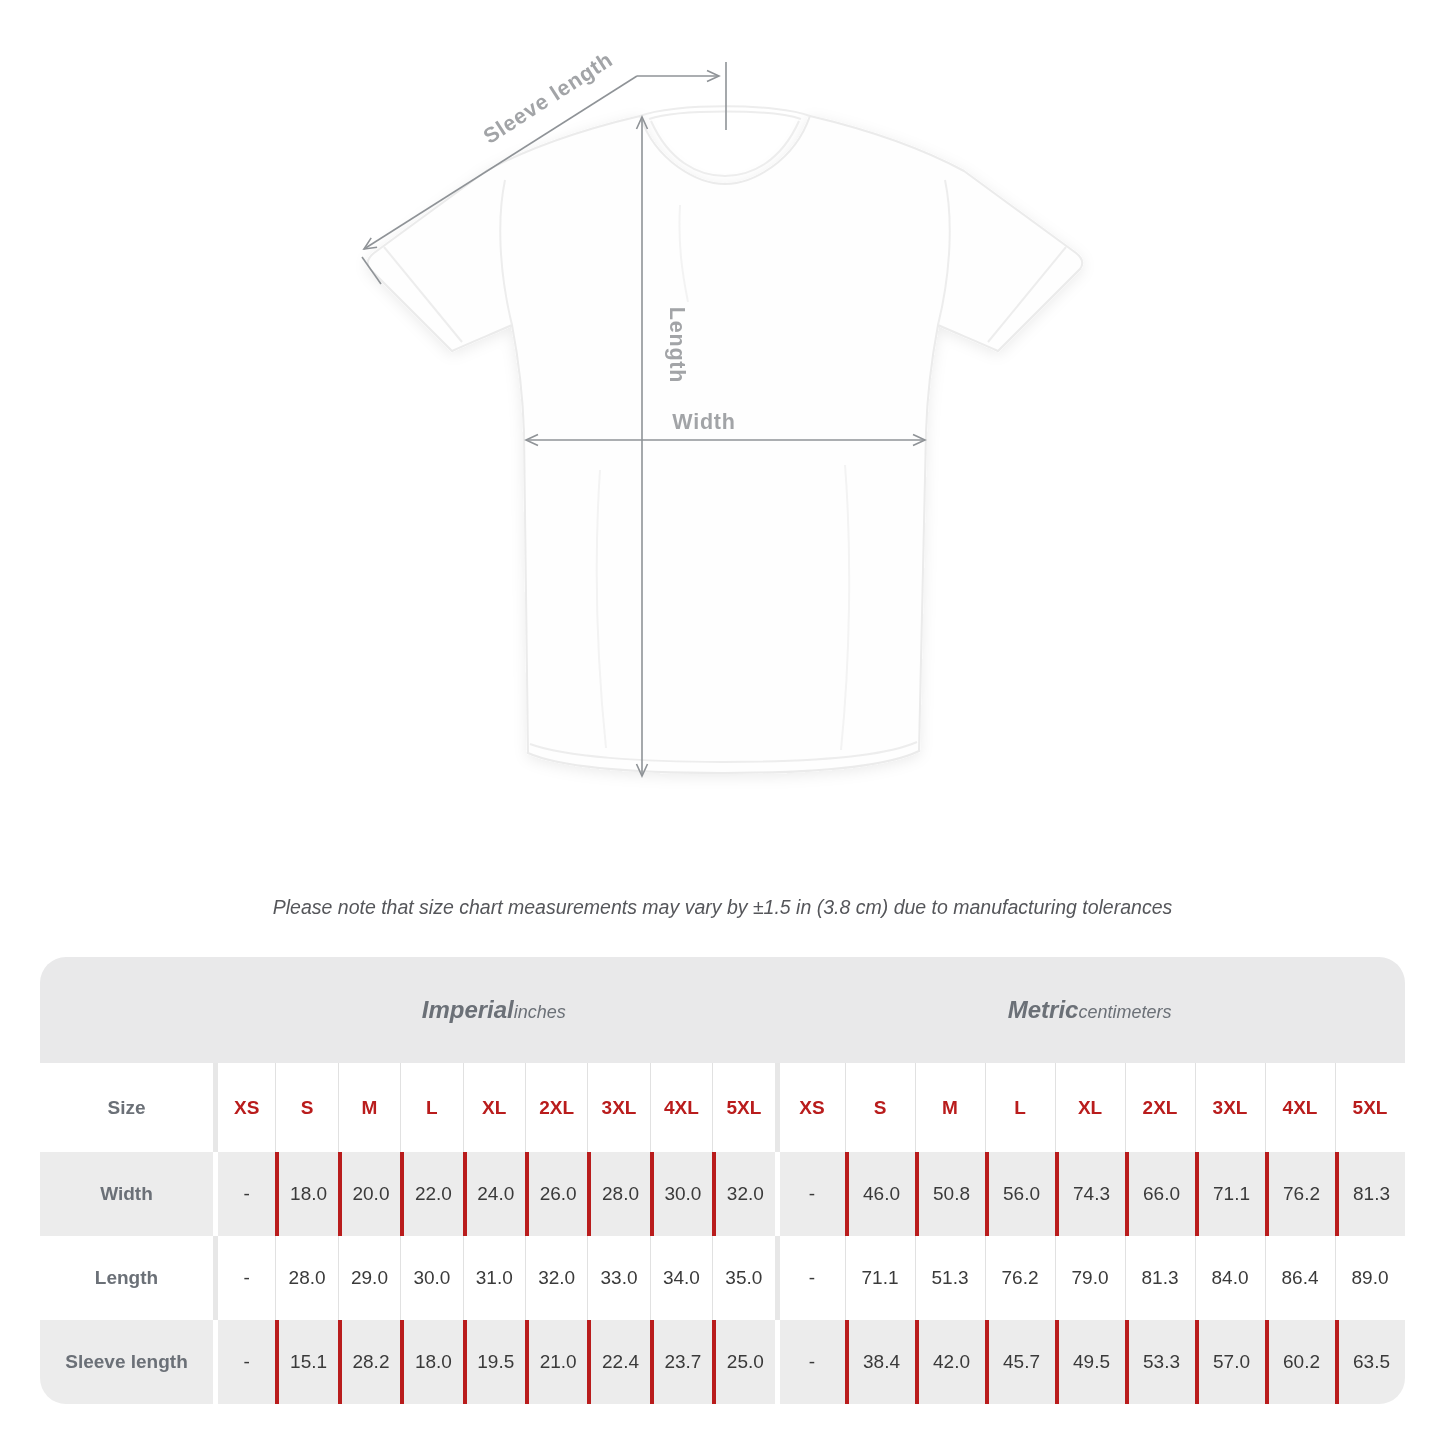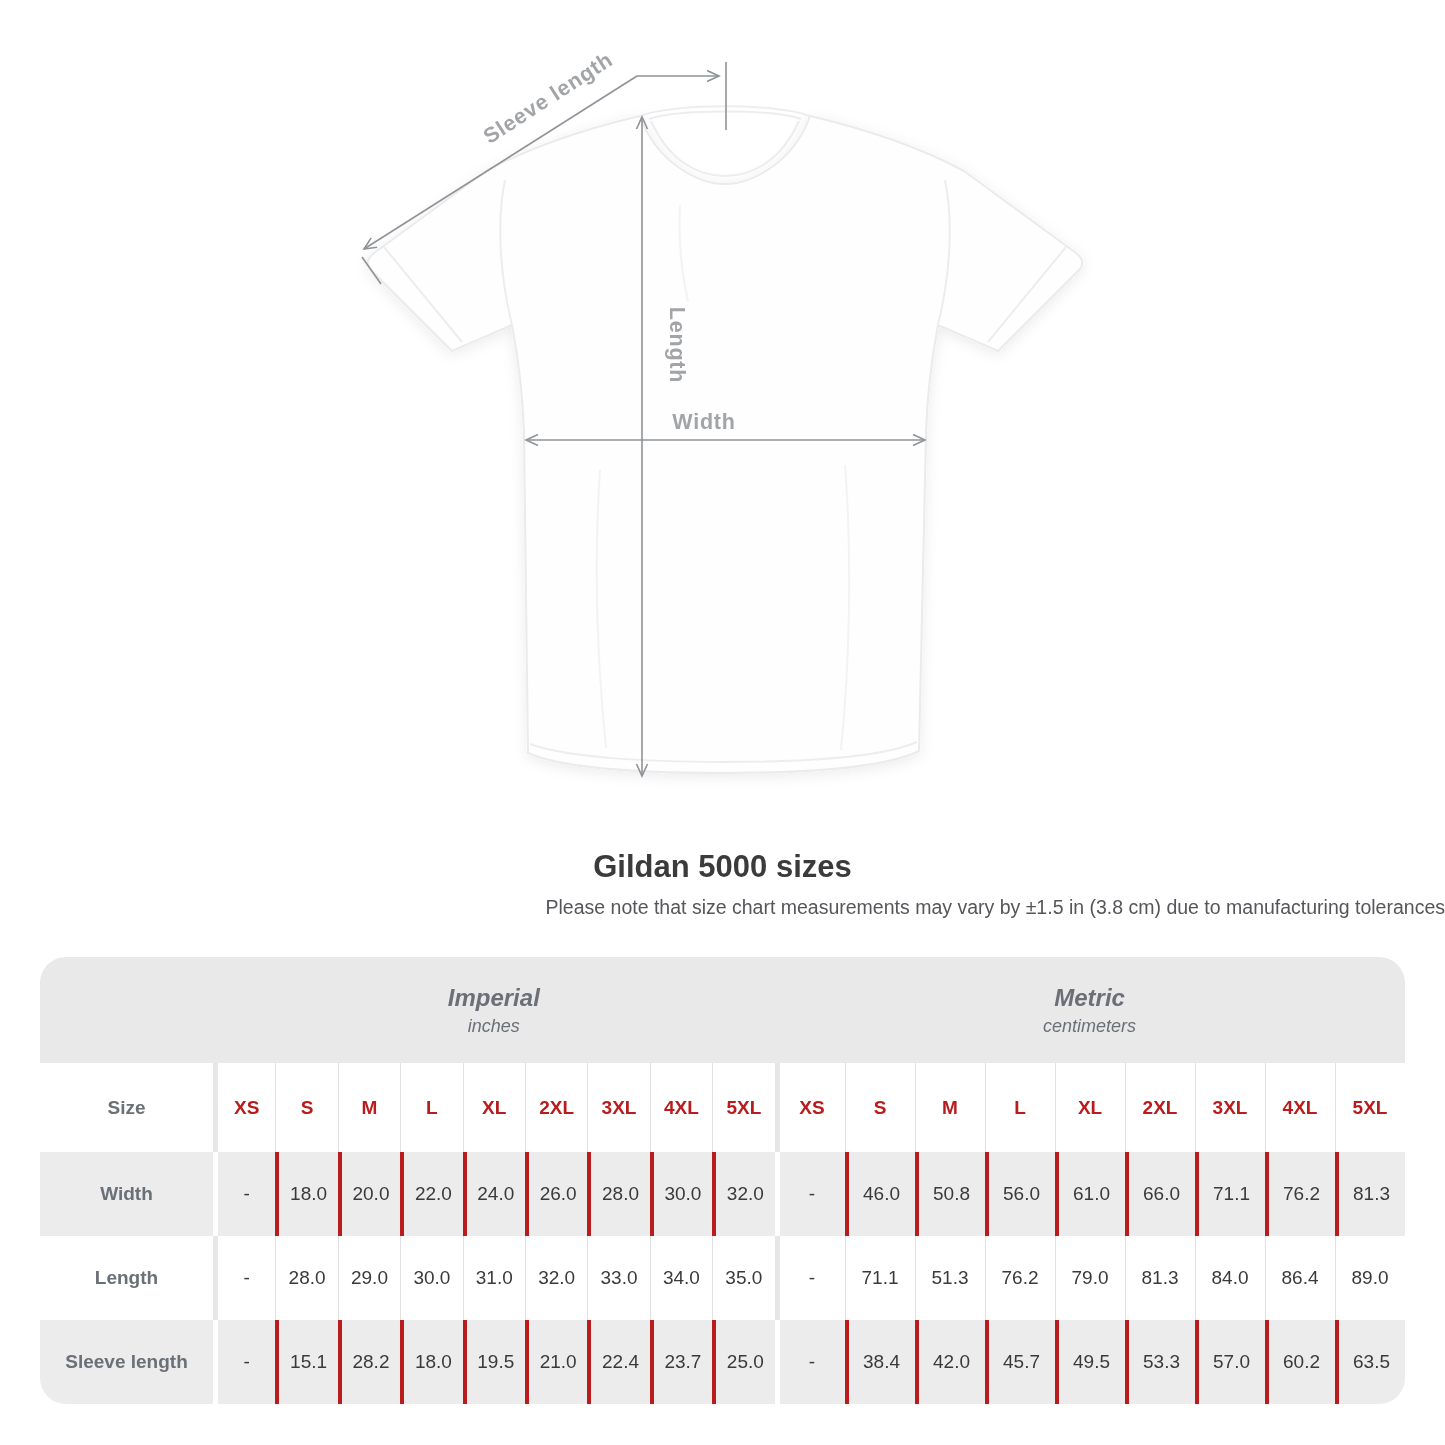--- a/index.html
+++ b/index.html
@@ -10,34 +10,34 @@
   
   .diagram-svg{position:absolute;top:0;left:0;}
   .dim{stroke:#8f9397;stroke-width:1.6;fill:none;}
   .seam{stroke:#ededed;stroke-width:2;fill:none;}
   .wrinkle{stroke:#f3f3f3;stroke-width:2;fill:none;}
   .dim-label{fill:#a2a4a7;font-weight:bold;font-size:21.5px;letter-spacing:.8px;
              font-family:"Liberation Sans",sans-serif;}
   
   .title{position:absolute;top:849px;left:0;right:0;text-align:center;
          font-size:31px;font-weight:bold;color:#3b3b3b;}
-  .subtitle{position:absolute;top:896px;left:0;right:0;text-align:right;
-            font-size:19.5px;color:#55565a;}
+  .subtitle{position:absolute;top:896px;left:0;right:0;text-align:center;
+            font-size:19.5px;font-style:italic;color:#55565a;}
   
   .table-wrap{
     position:absolute;left:40px;top:957px;width:1365px;
     border-radius:26px;overflow:hidden;background:#ffffff;
   }
   .srow{display:grid;grid-template-columns:173px repeat(9,62.4px) repeat(9,70px);}
   .row-band{grid-template-columns:173px 561.6px 630px;height:106px;background:#e9e9ea;}
   .row-szhead{height:89px;background:#ffffff;}
   .row-gray{height:84px;background:#ececec;}
   .row-white{height:84px;background:#ffffff;}
   .cell{display:flex;align-items:center;justify-content:center;box-sizing:border-box;}
-  .band-group{flex-direction:column;}
+  .band-group{flex-direction:row;}
   .band-name{font-size:24px;font-weight:bold;font-style:italic;color:#6b7077;}
   .band-unit{font-size:18px;font-style:italic;color:#6b7077;margin-top:4px;}
   .row-szhead .cell + .cell,
   .row-white  .cell + .cell{border-left:1px solid #e1e1e1;}
   .row-gray   .cell + .cell{border-left:4px solid #b91c1c;}
   .row-szhead .cell.sep,
   .row-white  .cell.sep{border-left:5px solid #e7e7e7;}
   .row-gray   .cell.sep{border-left:5px solid #ffffff;}
   .hlabel,.rlabel{font-size:19px;font-weight:bold;color:#6b7077;}
   .hsize{font-size:19px;font-weight:bold;color:#b91c1c;}
@@ -97,21 +97,20 @@
     <path class="dim" d="M 637 76 L 364 249" marker-end="url(#arrow)"></path>
     <path class="dim" d="M 362 257 L 381 284"></path>
     <path class="dim" d="M 642 117 L 642 776" marker-start="url(#arrow)" marker-end="url(#arrow)"></path>
     <path class="dim" d="M 526 440 L 925 440" marker-start="url(#arrow)" marker-end="url(#arrow)"></path>
 
     <text class="dim-label" x="552" y="104" text-anchor="middle" transform="rotate(-33 552 104)">Sleeve length</text>
     <text class="dim-label" x="670" y="345" text-anchor="middle" transform="rotate(90 670 345)">Length</text>
     <text class="dim-label" x="704" y="429" text-anchor="middle">Width</text>
   </svg>
 
-  <div class="title">Gildan 5000 sizes</div>
   <div class="subtitle">Please note that size chart measurements may vary by ±1.5 in (3.8 cm) due to manufacturing tolerances</div>
 
   <div class="table-wrap" id="size-grid">
     <div class="srow row-band">
       <div class="cell"></div>
       <div class="cell band-group">
         <div class="band-name">Imperial</div>
         <div class="band-unit">inches</div>
       </div>
       <div class="cell band-group">
@@ -149,21 +148,21 @@
         <div class="cell val">22.0</div>
         <div class="cell val">24.0</div>
         <div class="cell val">26.0</div>
         <div class="cell val">28.0</div>
         <div class="cell val">30.0</div>
         <div class="cell val">32.0</div>
         <div class="cell val sep">-</div>
         <div class="cell val">46.0</div>
         <div class="cell val">50.8</div>
         <div class="cell val">56.0</div>
-        <div class="cell val">61.0</div>
+        <div class="cell val">74.3</div>
         <div class="cell val">66.0</div>
         <div class="cell val">71.1</div>
         <div class="cell val">76.2</div>
         <div class="cell val">81.3</div>
       </div>
       <div class="srow row-white">
         <div class="cell rlabel">Length</div>
         <div class="cell val sep">-</div>
         <div class="cell val">28.0</div>
         <div class="cell val">29.0</div>

